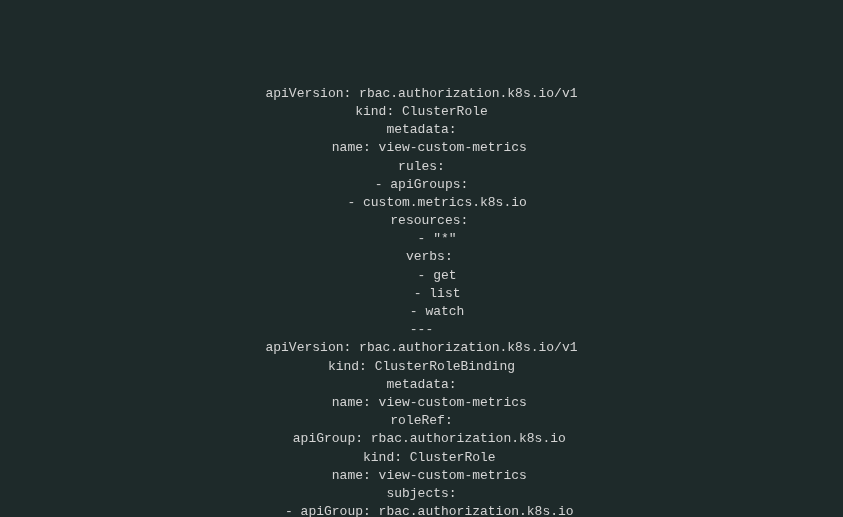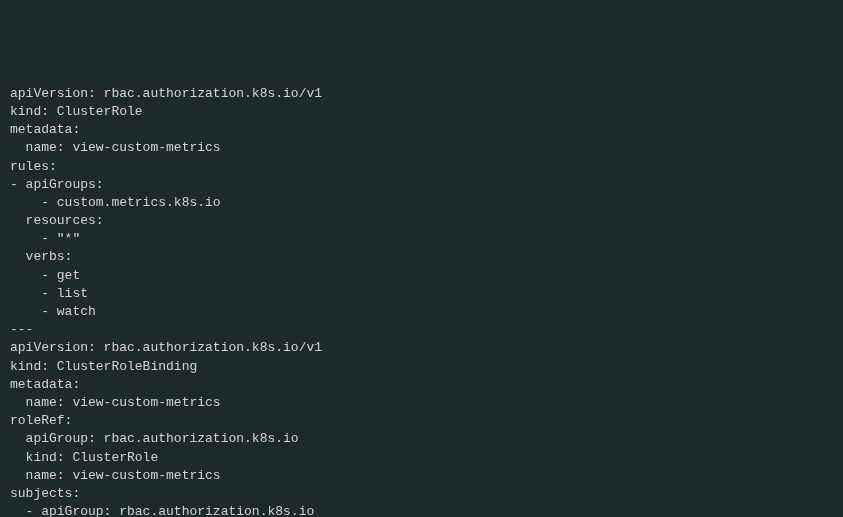--- a/index.html
+++ b/index.html
@@ -14,20 +14,21 @@
       font-size: 13px;
       line-height: 1.4;
       padding: 12px 10px;
       width: 843px;
       height: 517px;
       overflow: hidden;
       white-space: pre;
     }
     .code-line {
       display: block;
+      text-align: center;
     }
   </style>
 </head>
 <body>
 
 
 
 <div><span class="code-line">apiVersion: rbac.authorization.k8s.io/v1</span><span class="code-line">kind: ClusterRole</span><span class="code-line">metadata:</span><span class="code-line">  name: view-custom-metrics</span><span class="code-line">rules:</span><span class="code-line">- apiGroups:</span><span class="code-line">    - custom.metrics.k8s.io</span><span class="code-line">  resources:</span><span class="code-line">    - "*"</span><span class="code-line">  verbs:</span><span class="code-line">    - get</span><span class="code-line">    - list</span><span class="code-line">    - watch</span><span class="code-line">---</span><span class="code-line">apiVersion: rbac.authorization.k8s.io/v1</span><span class="code-line">kind: ClusterRoleBinding</span><span class="code-line">metadata:</span><span class="code-line">  name: view-custom-metrics</span><span class="code-line">roleRef:</span><span class="code-line">  apiGroup: rbac.authorization.k8s.io</span><span class="code-line">  kind: ClusterRole</span><span class="code-line">  name: view-custom-metrics</span><span class="code-line">subjects:</span><span class="code-line">  - apiGroup: rbac.authorization.k8s.io</span></div>
 
 

